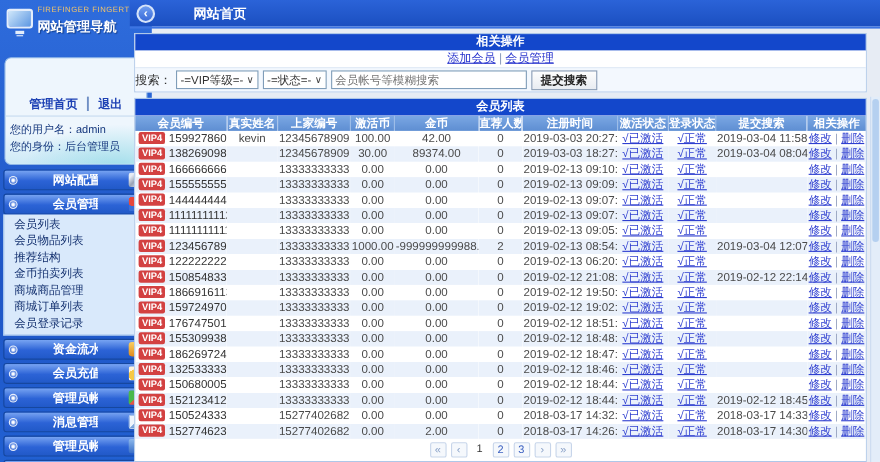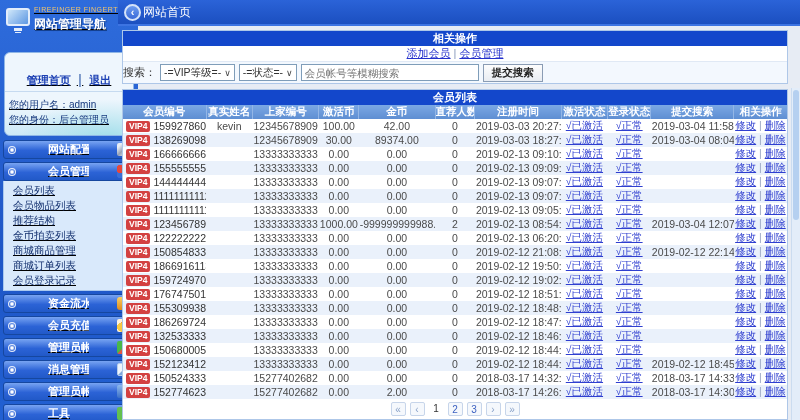--- a/index.html
+++ b/index.html
@@ -1,28 +1,28 @@
 <!DOCTYPE html>
 <html><head>
 <meta charset="utf-8">
 <style>
   *{box-sizing:border-box;margin:0;padding:0;}
   html,body{width:800px;height:420px;overflow:hidden;}
   body{font-family:"Liberation Sans","DejaVu Sans",sans-serif;background:#e7ecf4;position:relative;font-size:11px;}
   a{text-decoration:underline;cursor:pointer;}
 
   
-  .sidebar{position:absolute;left:0;top:0;width:138px;height:420px;background:linear-gradient(180deg,#2e6cdc,#1f56c6 60%,#2160d2);overflow:hidden;text-decoration:underline;}
+  .sidebar{position:absolute;left:0;top:0;width:138px;height:420px;background:linear-gradient(180deg,#2e6cdc,#1f56c6 60%,#2160d2);overflow:hidden;}
   .brand{height:50px;position:relative;padding:6px 4px 0 34px;}
   .monitor{position:absolute;left:6px;top:8px;width:24px;height:18px;border:2px solid #e3edfb;border-radius:3px;background:linear-gradient(135deg,#cfe7fa,#5d97e2);}
   .monitor::after{content:"";position:absolute;left:6px;bottom:-7px;width:8px;height:3px;background:#e3edfb;box-shadow:0 3px 0 -1px #e3edfb;}
   .brand .tagline{display:block;font-size:7px;color:#f4c468;letter-spacing:.5px;white-space:nowrap;}
   .brand .title{display:block;font-size:12px;font-weight:bold;color:#ffffff;margin-top:3px;white-space:nowrap;text-shadow:1px 1px 1px #14408f;}
   .userbox{margin:2px 4px 4px;background:#eef6fd;border:1px solid #8fb6e6;border-radius:6px;overflow:hidden;}
-  .userbox .links{display:flex;justify-content:center;align-items:center;gap:6px;padding:20px 0 3px;font-weight:bold;font-size:11px;border-bottom:1px solid #c6daf0;}
+  .userbox .links{display:flex;justify-content:center;align-items:center;gap:6px;padding:20px 0 3px;font-weight:bold;font-size:11px;border-bottom:1px solid #c6daf0;margin-top:14px;}
   .userbox .links a{color:#1d41b4;text-decoration:none;}
   .userbox .links .vbar{color:#6f8fc4;font-weight:normal;}
   .userinfo{padding:5px 4px 8px;background:
      radial-gradient(ellipse at 80% 110%,rgba(60,190,210,.45),rgba(60,190,210,0) 60%),
      radial-gradient(ellipse at 10% 120%,rgba(120,200,230,.35),rgba(120,200,230,0) 55%);}
   .userinfo div{font-size:10px;color:#16387e;line-height:15px;white-space:nowrap;}
   .navsec{margin:3px 3px 0;height:19px;border:1px solid #16479f;border-radius:3px;background:linear-gradient(180deg,#78a4f2,#2c63d6 55%,#2159c8);display:flex;align-items:center;padding:0 4px;color:#fff;font-weight:bold;font-size:11px;cursor:pointer;gap:28px;}
   .navsec .bullet{width:8px;height:8px;border:1px solid rgba(255,255,255,.85);border-radius:50%;background:radial-gradient(circle at 50% 50%,#fff 25%,rgba(255,255,255,.15) 60%);margin-right:4px;flex:0 0 auto;}
   .navsec .lbl{flex:1 1 auto;white-space:nowrap;overflow:hidden;}
   .icon{width:13px;height:13px;border-radius:2px;flex:0 0 auto;}
@@ -34,21 +34,21 @@
   .i-message{background:linear-gradient(135deg,#eef4fc 48%,#7fa8dc 52%);border:1px solid #b9cfeb;}
   .i-tool{background:linear-gradient(90deg,#63c04f 50%,#ef9b2d 50%);}
   .i-admin{background:linear-gradient(180deg,#8db9ec,#3a6fc8);}
   .submenu{margin:0 3px;background:#d9e9fb;border:1px solid #a9c8ee;border-top:none;padding:2px 0;}
   .submenu a{display:block;height:15px;line-height:15px;padding-left:9px;font-size:10.5px;color:#122f6e;text-decoration:none;white-space:nowrap;}
 
   
   .main{position:absolute;left:118px;top:0;right:0;height:420px;}
   .topbar{height:26px;background:linear-gradient(180deg,#2b63d8,#1b4fc0);display:flex;align-items:center;border-bottom:2px solid #3d74e2;}
   .backbtn{width:17px;height:17px;margin-left:6px;border-radius:50%;border:2px solid #d5e3f9;background:linear-gradient(180deg,#6d9cf0,#3a6ad8);color:#fff;font-weight:bold;font-size:11px;line-height:13px;text-align:center;cursor:pointer;}
-  .toptab{color:#fff;font-weight:normal;font-size:12px;margin-left:2px;cursor:pointer;}
+  .toptab{color:#fff;font-weight:bold;font-size:12px;margin-left:35px;cursor:pointer;}
   .content{position:absolute;left:4px;top:30px;right:12px;bottom:2px;}
   .panel{background:#fff;border:1px solid #aec7e8;}
   .bluebar{height:15px;line-height:15px;background:#1347cb;color:#fff;font-weight:bold;font-size:11px;text-align:center;}
   .oplinks{height:15px;line-height:15px;text-align:center;font-size:11px;background:#fff;}
   .oplinks a{color:#2430cc;}
   .oplinks .vbar{color:#8899bb;margin:0 3px;}
   .searchrow{height:22px;display:flex;align-items:center;justify-content:flex-start;gap:4px;background:#f3f8fe;border-top:1px solid #e0e9f5;font-size:11px;color:#333;}
   .selectbox{display:inline-flex;align-items:center;gap:3px;border:1px solid #7f9db9;background:#fff;height:17px;padding:0 3px;font-size:10.5px;color:#333;cursor:pointer;}
   .selectbox .dd{font-size:9px;color:#444;}
   .searchrow input{width:178px;height:17px;border:1px solid #7f9db9;font-size:10.5px;padding:0 3px;color:#333;}

